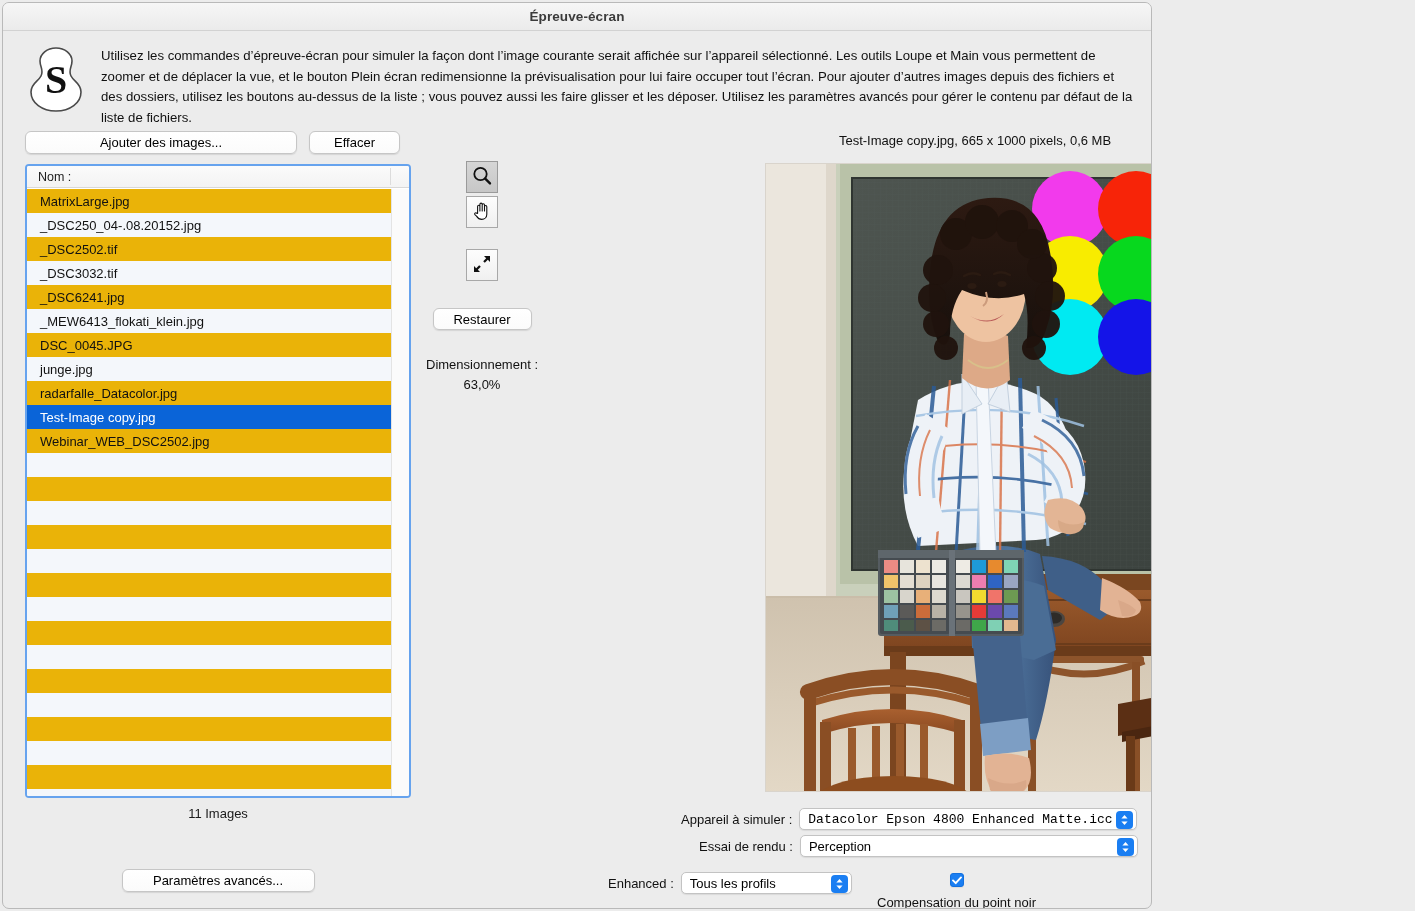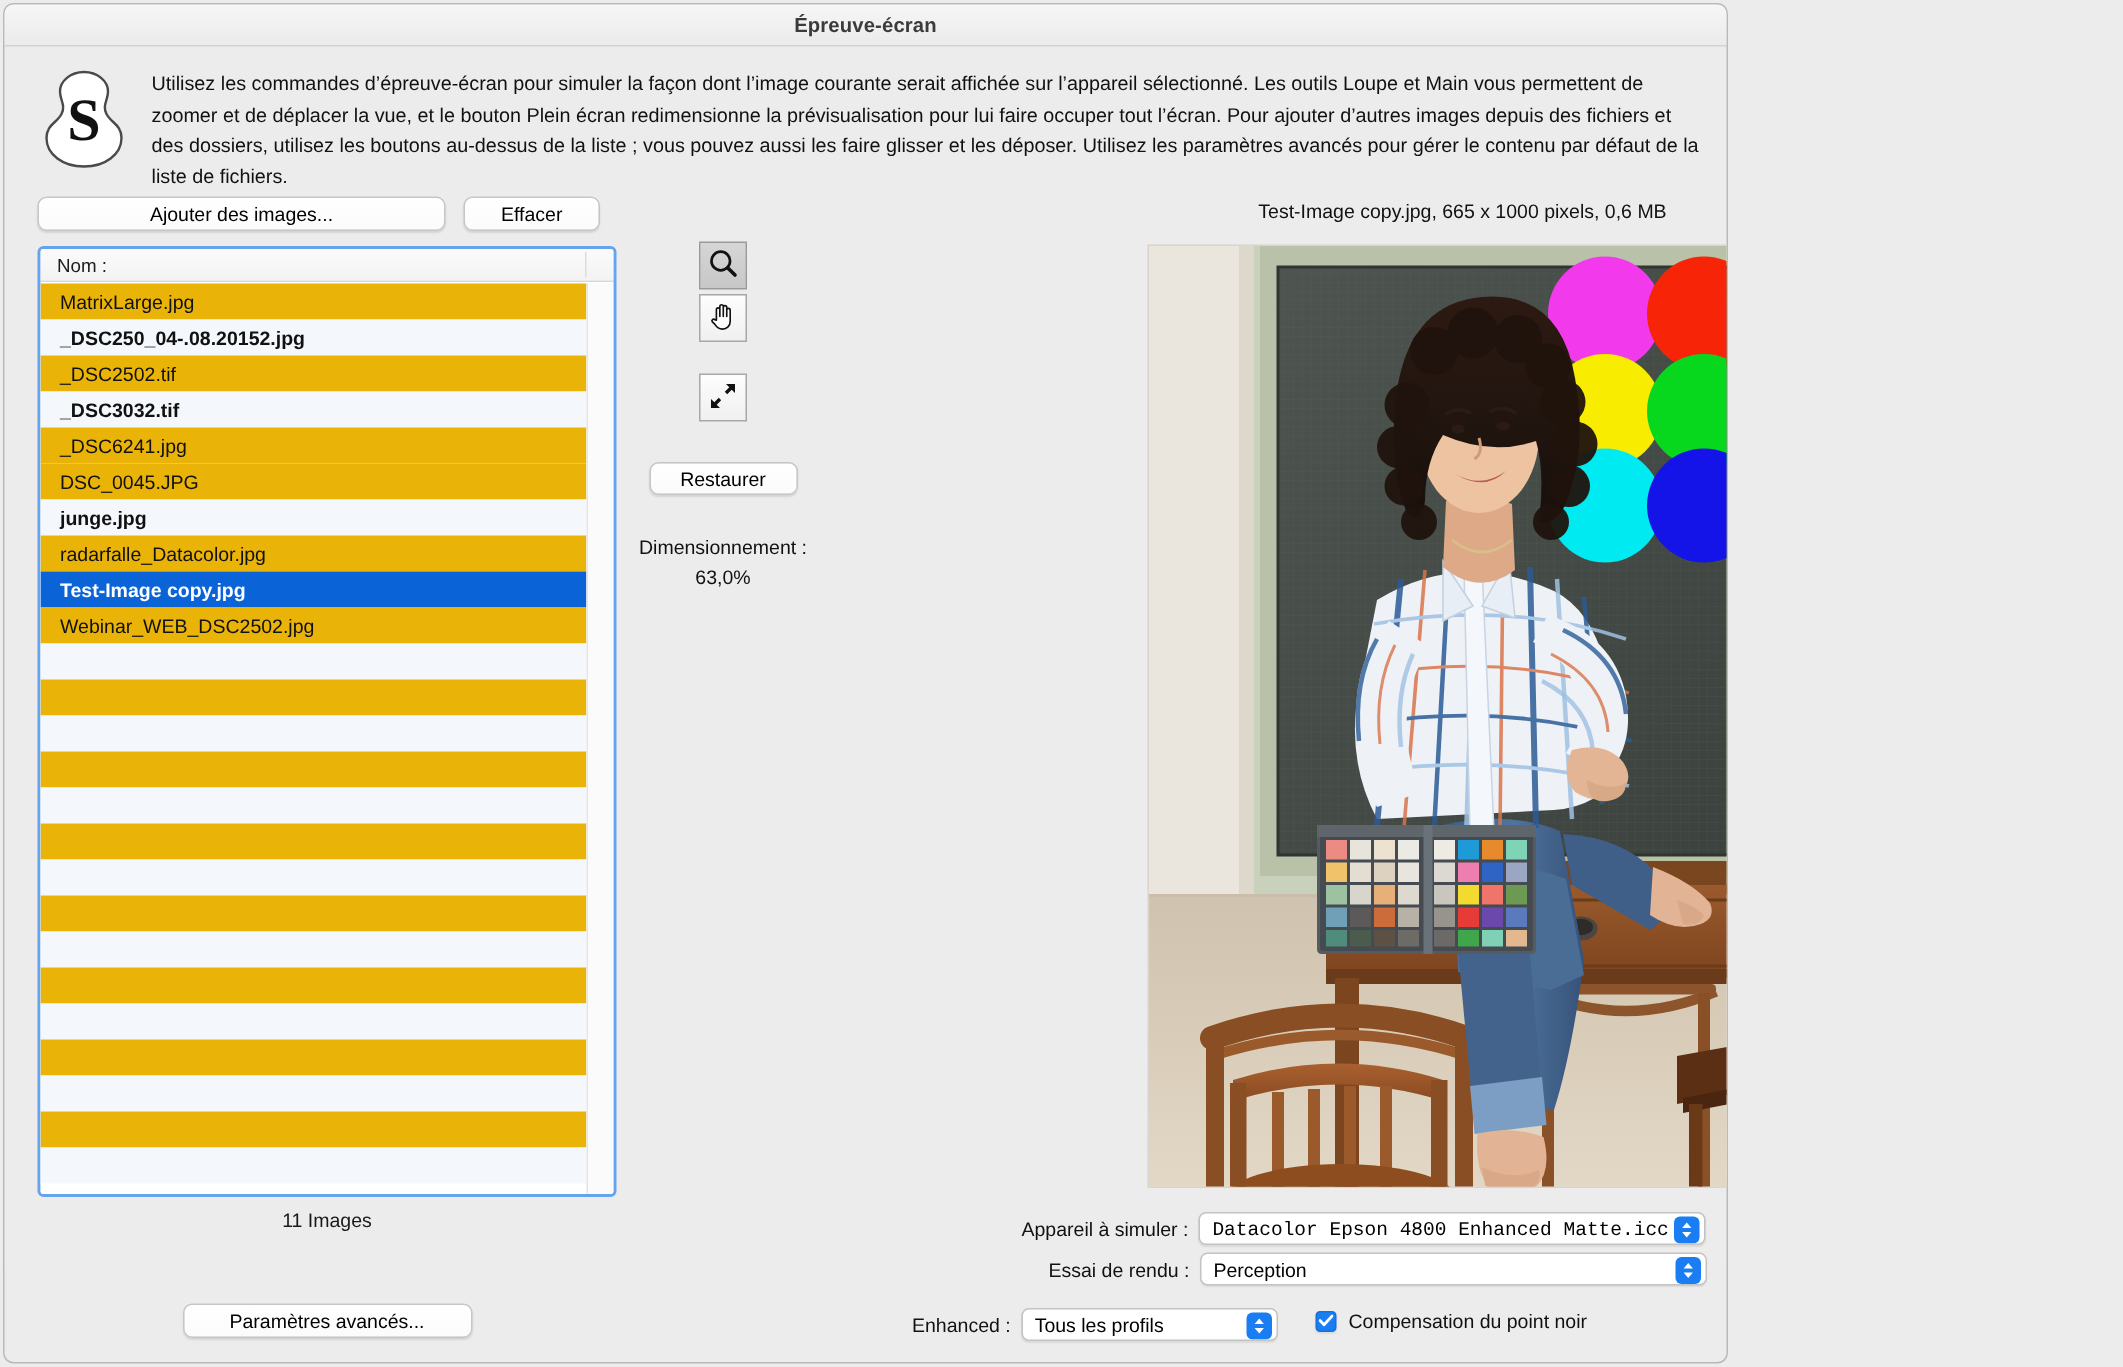--- a/index.html
+++ b/index.html
@@ -131,21 +131,21 @@
   .row {
     height: 24px;
     display: flex;
     align-items: center;
     padding-left: 13px;
     font-size: 13px;
     color: #111;
     white-space: nowrap;
   }
   .row.odd  { background: #eab308; }
-  .row.even { background: #f4f7fb; font-weight: bold; }
+  .row.even { background: #f4f7fb; }
   .row.selected {
     background: #0a64d8;
     color: #ffffff;
   }
   .list-scrollcol {
     position: absolute;
     top: 23px; right: 0; bottom: 0;
     width: 18px;
     background: #fbfbfb;
     border-left: 1px solid #e4e4e4;
@@ -347,20 +347,23 @@
             <span>_DSC250_04-.08.20152.jpg</span>
           </div>
           <div class="row odd">
             <span>_DSC2502.tif</span>
           </div>
           <div class="row even">
             <span>_DSC3032.tif</span>
           </div>
           <div class="row odd">
             <span>_DSC6241.jpg</span>
+          </div>
+          <div class="row even">
+            <span>_MEW6413_flokati_klein.jpg</span>
           </div>
           <div class="row odd">
             <span>DSC_0045.JPG</span>
           </div>
           <div class="row even">
             <span>junge.jpg</span>
           </div>
           <div class="row odd">
             <span>radarfalle_Datacolor.jpg</span>
           </div>
@@ -735,21 +738,21 @@
     <div class="chk-row" style="left:1173px; top:12px;">
       <span class="checkbox"></span>
       <span>Aperçu</span>
     </div>
 
     <div class="chk-row" style="left:1173px; top:40px;">
       <span class="checkbox"></span>
       <span>Avertissement de gamut</span>
     </div>
 
-    <div class="chk-row" style="left:874px; top:75px;">
+    <div class="chk-row" style="left:874px; top:75px;flex-direction:column;">
       <span class="checkbox checked">
         <svg width="10" height="9" viewBox="0 0 10 9">
           <path d="M1 4.4 L3.7 7.2 L9 1.4" stroke="#fff" stroke-width="1.9" fill="none" stroke-linecap="round" stroke-linejoin="round"></path>
         </svg>
       </span>
       <span>Compensation du point noir</span>
     </div>
   </div>
 
   <div class="btn btn-close">Fermer</div>

